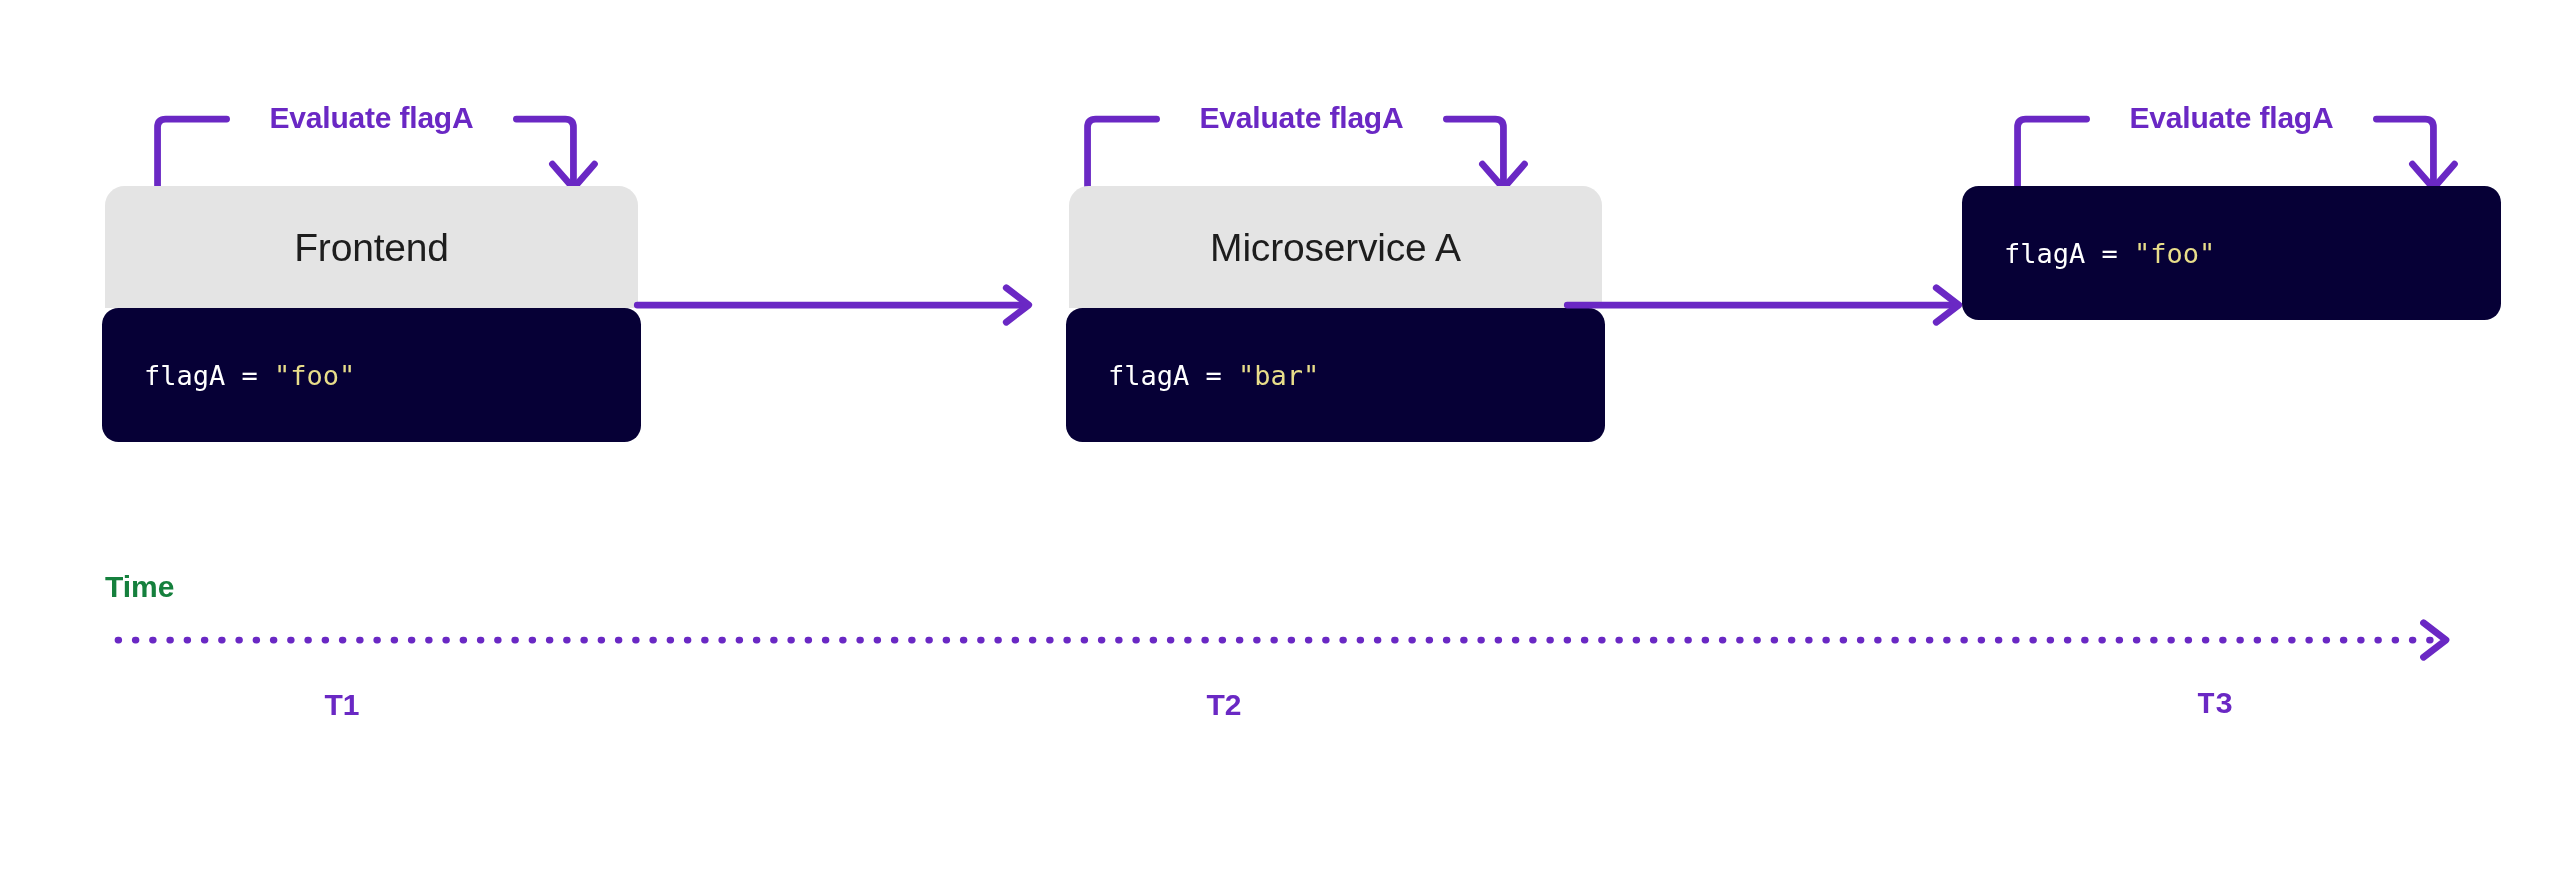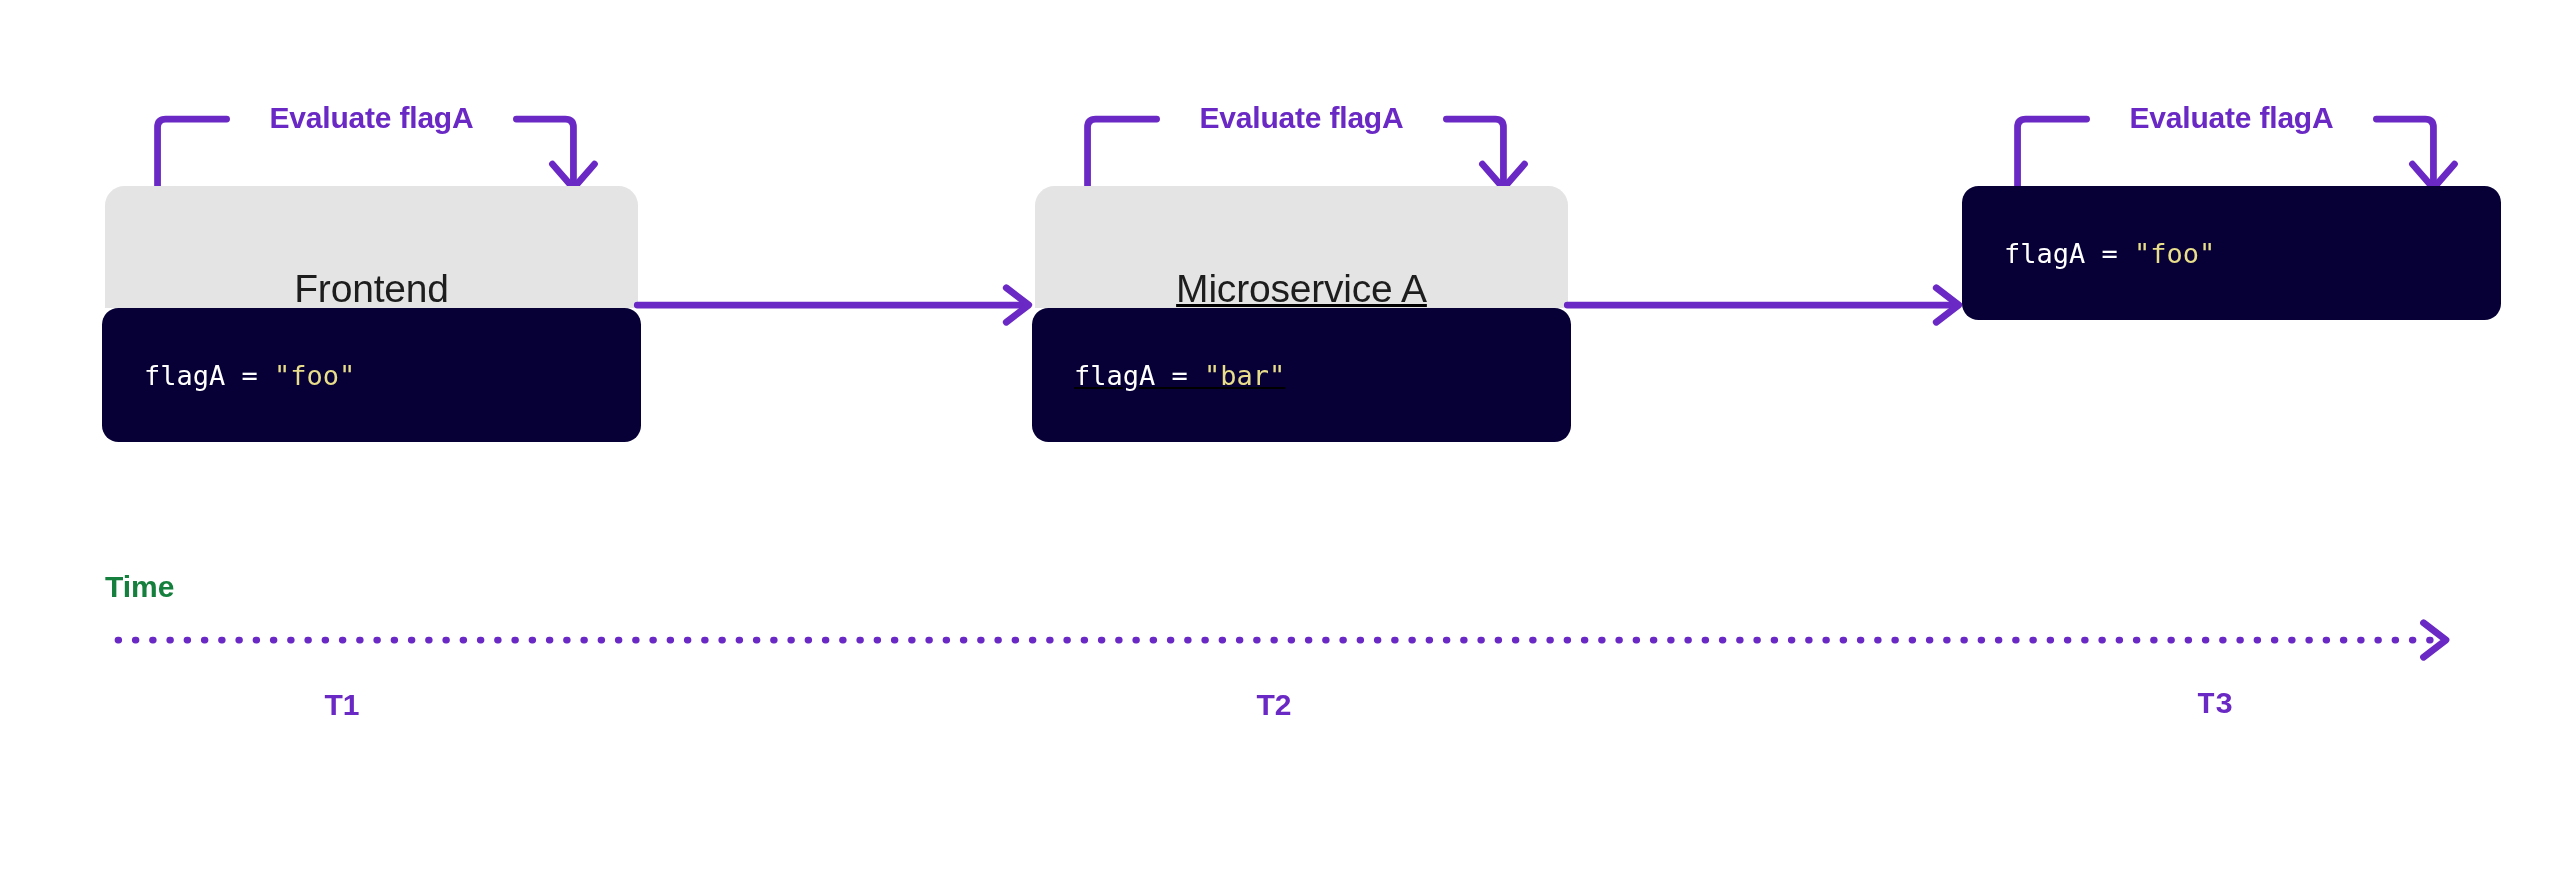--- a/index.html
+++ b/index.html
@@ -22,21 +22,21 @@
   .node {
     position: absolute;
     width: 533px;
   }
   .node-header {
     position: relative;
     height: 122px;
     background: #e4e4e4;
     border-radius: 19.5px 19.5px 0 0;
     display: flex;
-    align-items: flex-end;
+    align-items: center;
     justify-content: center;
   }
   .node-title {
     font-size: 39px;
     font-weight: 400;
     color: #1d1d1d;
     letter-spacing: -0.2px;
     line-height: 1;
     white-space: nowrap;
   }
@@ -153,21 +153,21 @@
 
   <div class="loop" style="left:1035px; top:98px;">
     <svg width="533" height="94" viewBox="0 0 710 125">
       <path d="M 70 122 L 70 39 Q 70 28 81 28 L 162 28" fill="none" stroke="#6a28c4" stroke-width="9" stroke-linecap="round"></path>
       <path d="M 548 28 L 613 28 Q 624 28 624 39 L 624 110" fill="none" stroke="#6a28c4" stroke-width="9" stroke-linecap="round"></path>
       <path d="M 596 88 L 624 120 L 652 88" fill="none" stroke="#6a28c4" stroke-width="9" stroke-linecap="round" stroke-linejoin="round"></path>
     </svg>
     <div class="loop-label">Evaluate flagA</div>
   </div>
 
-  <div class="node" style="left:1035px; top:186px;text-decoration:underline;">
+  <div class="node" style="left:1069px; top:186px;">
     <div class="node-header">
       <span class="node-title">Microservice A</span>
     </div>
     <div class="node-code">
       <span class="code-text"><span>flagA = </span><span class="str">"bar"</span></span>
     </div>
   </div>
 
   <div class="connector" style="left:1567px; top:284px; width:398px;">
     <svg width="398" height="45" viewBox="0 0 530 60">
@@ -194,17 +194,17 @@
   <div class="timeline-label" style="left:105px; top:572px;">Time</div>
 
   <div class="timeline-axis" style="left:113px; top:622px;">
     <svg width="2359" height="60" viewBox="0 0 3140 80">
       <line x1="4" y1="24" x2="3088" y2="24" stroke="#6a28c4" stroke-width="9" stroke-linecap="round" stroke-dasharray="1 22"></line>
       <path d="M 3078 1 L 3108 24 L 3078 47" fill="none" stroke="#6a28c4" stroke-width="9" stroke-linecap="round" stroke-linejoin="round"></path>
     </svg>
   </div>
 
   <div class="tick-label" style="left:342px; top:690px;">T1</div>
-  <div class="tick-label" style="left:1274px; top:690px;">T2</div>
+  <div class="tick-label" style="left:1224px; top:690px;">T2</div>
   <div class="tick-label" style="left:2215px; top:690px;font-family:Liberation Mono, monospace;">T3</div>
 
 </div>
 
 
 </body></html>

